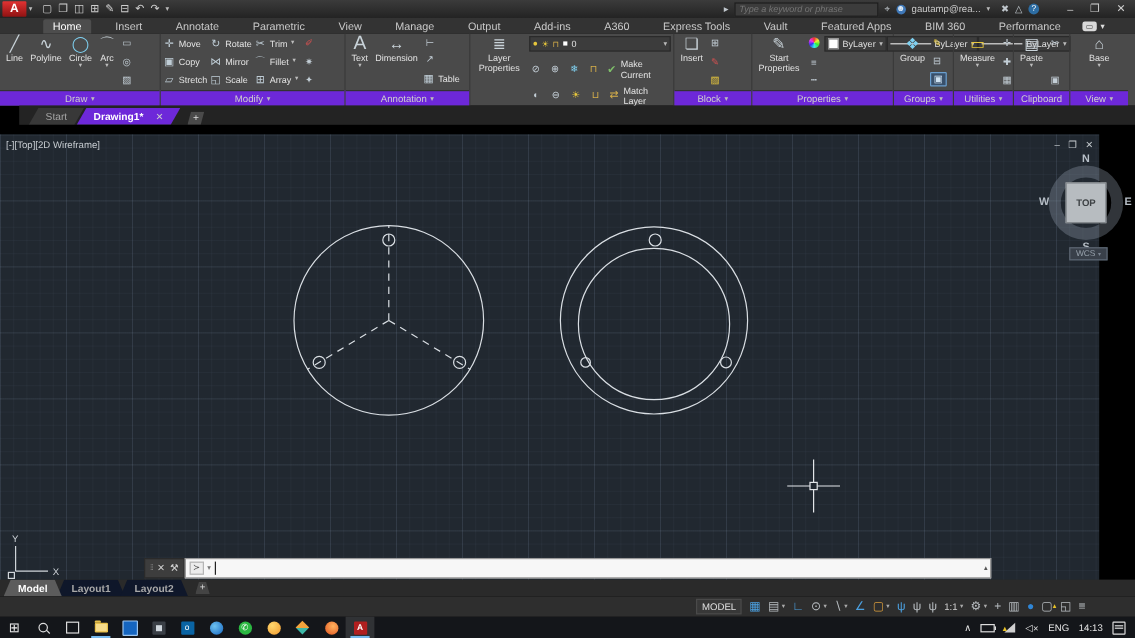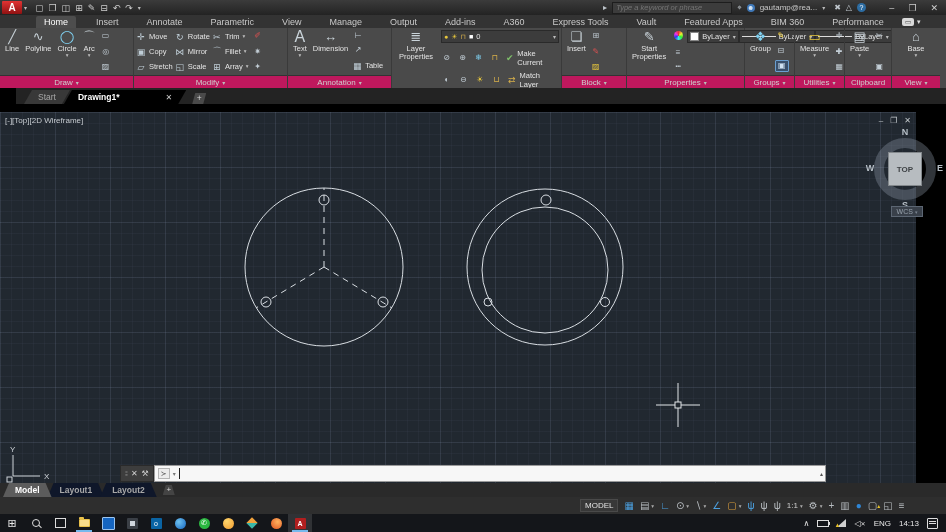--- a/index.html
+++ b/index.html
@@ -26,21 +26,21 @@
   .ribbon-tabs{position:absolute;left:0;top:15px;right:0;height:13px;background:#333;display:flex;align-items:flex-end;
                color:#c9c9c9;font-size:9px;}
   .rtab{padding:1px 8px 1px 8px;cursor:default;margin-left:12px;}
   .rtab.active{background:#4d4d4d;color:#fff;border-radius:2px 2px 0 0;}
   .ribbon-toggle{display:flex;align-items:center;gap:3px;margin-left:10px;color:#ddd;font-size:7px;padding-bottom:2px;}
   .ribbon-toggle .pill{background:#d9d9d9;color:#444;border-radius:2px;padding:0 3px;font-size:6.5px;}
   
   .ribbon{position:absolute;left:0;top:28px;right:0;height:60px;background:#4a4a4a;display:flex;}
   .pnl{display:flex;flex-direction:column;border-right:1px solid #3a3a3a;box-sizing:border-box;}
   .pnl-body{flex:1;display:flex;align-items:stretch;padding:1px 2px;}
-  .pnl-label{height:12px;background:#be185d;border-top:1px solid #333;color:#cfcfcf;font-size:8px;
+  .pnl-label{height:12px;background:#6d28d9;border-top:1px solid #333;color:#cfcfcf;font-size:8px;
              display:flex;align-items:center;justify-content:center;gap:3px;}
   .pnl-label .c{font-size:6px;color:#bdbdbd;}
   .bb{display:flex;flex-direction:column;align-items:center;justify-content:flex-start;padding:0 3px;cursor:default;}
   .bi{font-size:13px;line-height:16px;height:16px;color:#c9d3d9;}
   .bl{font-size:7.5px;color:#e3e3e3;line-height:8px;text-align:center;}
   .bc{font-size:5.5px;color:#bdbdbd;line-height:5px;}
   .sbn{display:flex;align-items:center;gap:3px;font-size:7.5px;color:#e3e3e3;height:13px;cursor:default;}
   .sbi{font-size:9px;width:10px;text-align:center;color:#bfcdd6;}
   .tinycol{display:flex;flex-direction:column;justify-content:space-between;padding:2px 1px;}
   .ti{font-size:8px;color:#c3ced6;line-height:10px;text-align:center;width:12px;cursor:default;}
@@ -49,21 +49,21 @@
          color:#e0e0e0;font-size:7.5px;gap:3px;padding:0 2px;}
   .combo .sw{width:7px;height:7px;background:#fff;border:1px solid #888;}
   .combo .lnsw{width:34px;height:1px;background:#ddd;}
   .combo .cend{margin-left:auto;font-size:6px;color:#bbb;}
   .ylw{color:#e6c63c;} .red{color:#d05050;} .grnb{color:#7fd0f0;}
   .colorwheel{width:9px;height:9px;border-radius:50%;background:conic-gradient(#e33,#ee3,#3e3,#3ee,#33e,#e3e,#e33);}
   
   .filetabs{position:absolute;left:16px;top:88px;right:0;height:16px;background:#232323;display:flex;align-items:flex-end;font-size:8.5px;}
   .ftab{height:14px;display:flex;align-items:center;padding:0 14px;color:#a6a6a6;background:#383838;
         clip-path:polygon(8px 0,100% 0,calc(100% - 8px) 100%,0 100%);margin-right:-6px;}
-  .ftab.active{background:#000000;color:#fff;font-weight:bold;z-index:2;gap:36px;}
+  .ftab.active{background:#6d28d9;color:#fff;font-weight:bold;z-index:2;}
   .ftab .x{margin-left:10px;font-weight:normal;color:#ccc;font-size:8px;}
   .ftab-add{width:14px;height:11px;background:#4a4a4a;color:#ddd;margin-left:12px;text-align:center;line-height:11px;
             clip-path:polygon(3px 0,100% 0,calc(100% - 3px) 100%,0 100%);}
   
   .drawing{position:absolute;left:0;top:112px;width:916px;height:379px;background-color:#212830;
     background-image:
       linear-gradient(rgba(160,180,210,0.10) 1px,transparent 1px),
       linear-gradient(90deg,rgba(160,180,210,0.10) 1px,transparent 1px),
       linear-gradient(rgba(160,180,210,0.045) 1px,transparent 1px),
       linear-gradient(90deg,rgba(160,180,210,0.045) 1px,transparent 1px);

